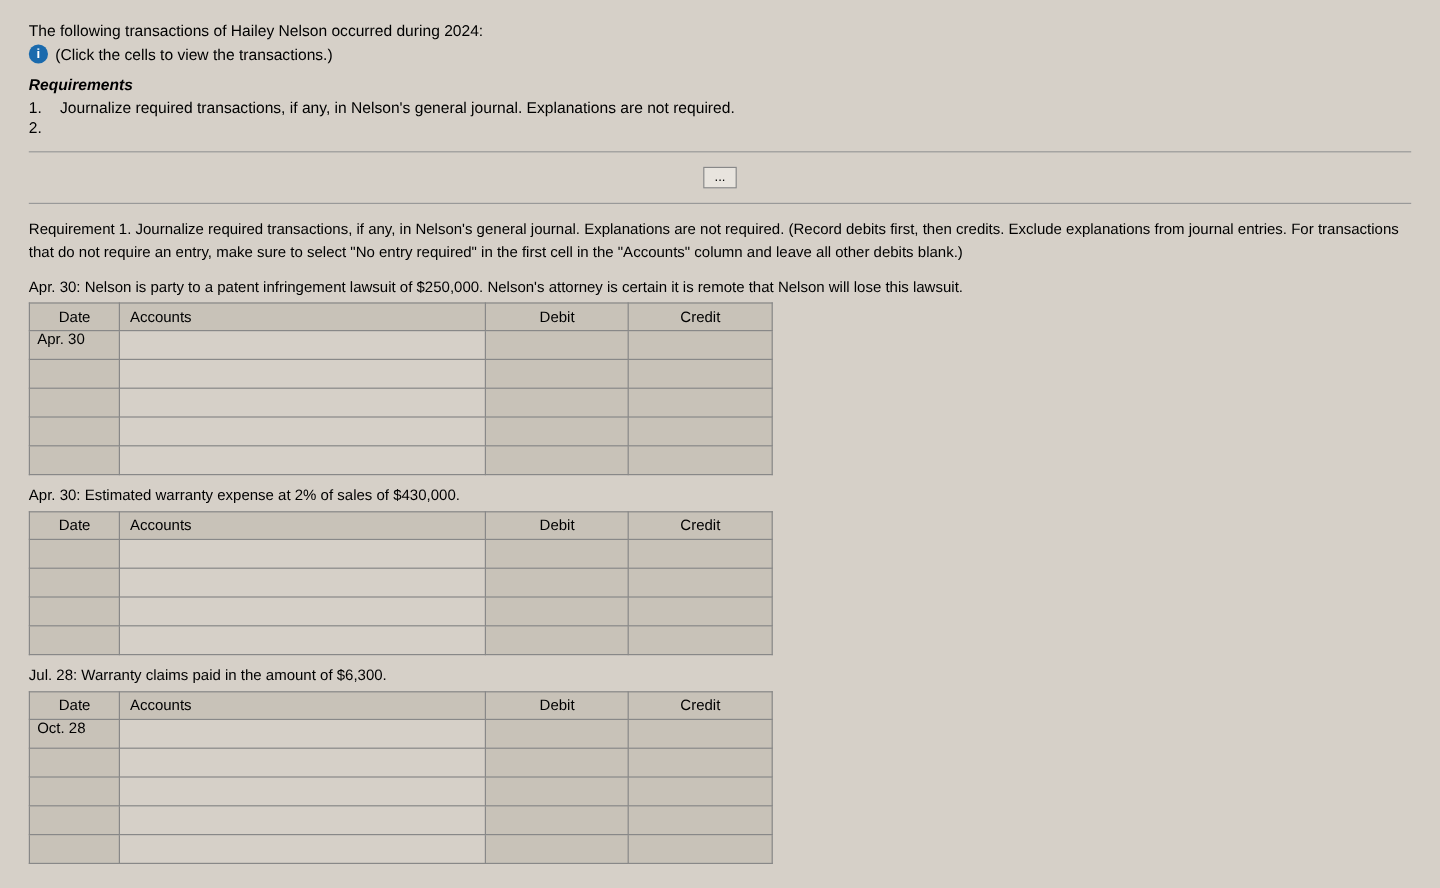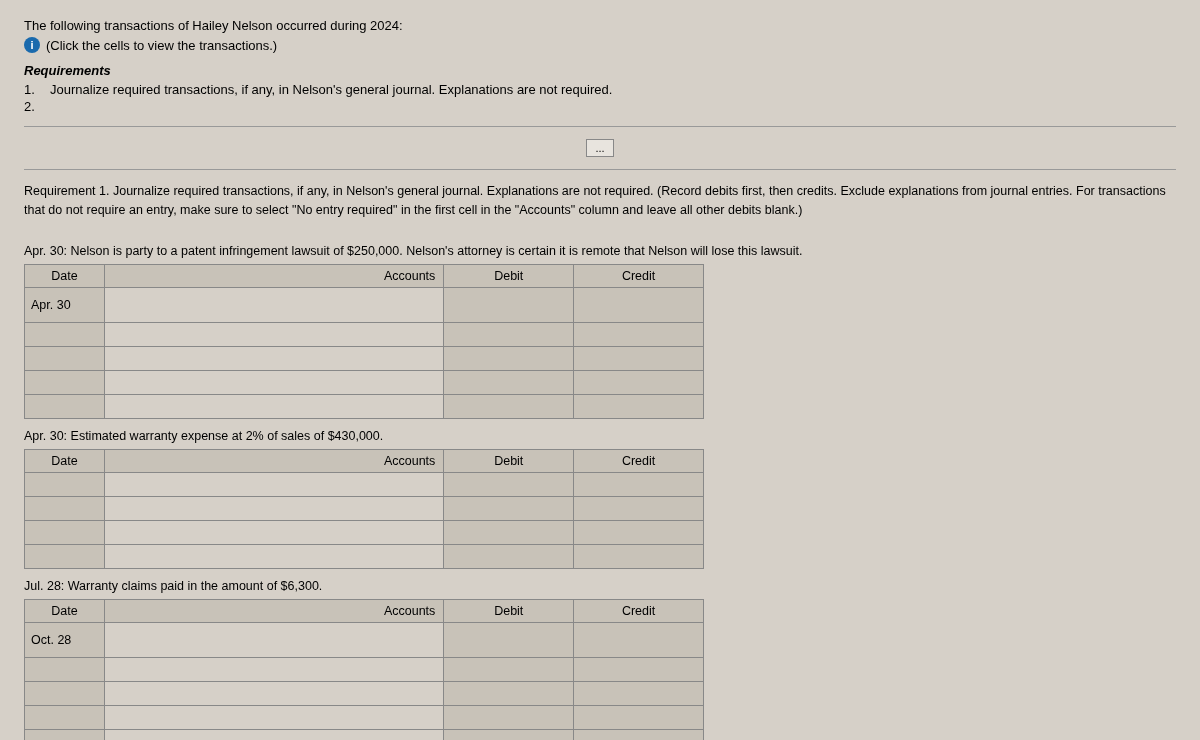--- a/index.html
+++ b/index.html
@@ -65,60 +65,60 @@
       background: #e8e4de;
       padding: 2px 8px;
       font-size: 11px;
       cursor: pointer;
       margin: 8px auto;
       display: block;
       width: fit-content;
     }
     .requirement-body {
       font-size: 12.5px;
-      margin-bottom: 24px;
+      margin-bottom: 12px;
       line-height: 1.5;
     }
     .transaction-label {
       font-size: 12.5px;
       margin-bottom: 6px;
       margin-top: 10px;
     }
     .journal-table {
       border-collapse: collapse;
-      width: 680px;
+      width: 620px;
       margin-bottom: 2px;
     }
     .journal-table th {
       background: #c8c2b8;
       border: 1px solid #888;
       padding: 4px 8px;
       font-size: 12.5px;
       font-weight: normal;
       text-align: center;
     }
     .journal-table th.accounts-col {
       width: 340px;
-      text-align: right;
+      text-align: left;
     }
     .journal-table th.debit-col,
     .journal-table th.credit-col {
       width: 130px;
     }
     .journal-table th.date-col {
       width: 80px;
     }
     .journal-table td {
       border: 1px solid #888;
       padding: 0;
       height: 24px;
     }
     .journal-table td.date-cell {
       background: #c8c2b8;
-      padding: 10px 6px;
+      padding: 0 6px;
       font-size: 12.5px;
       vertical-align: top;
       width: 80px;
     }
     .journal-table td.accounts-cell {
       background: #d6d0c8;
       width: 340px;
     }
     .journal-table td.debit-cell,
     .journal-table td.credit-cell {

